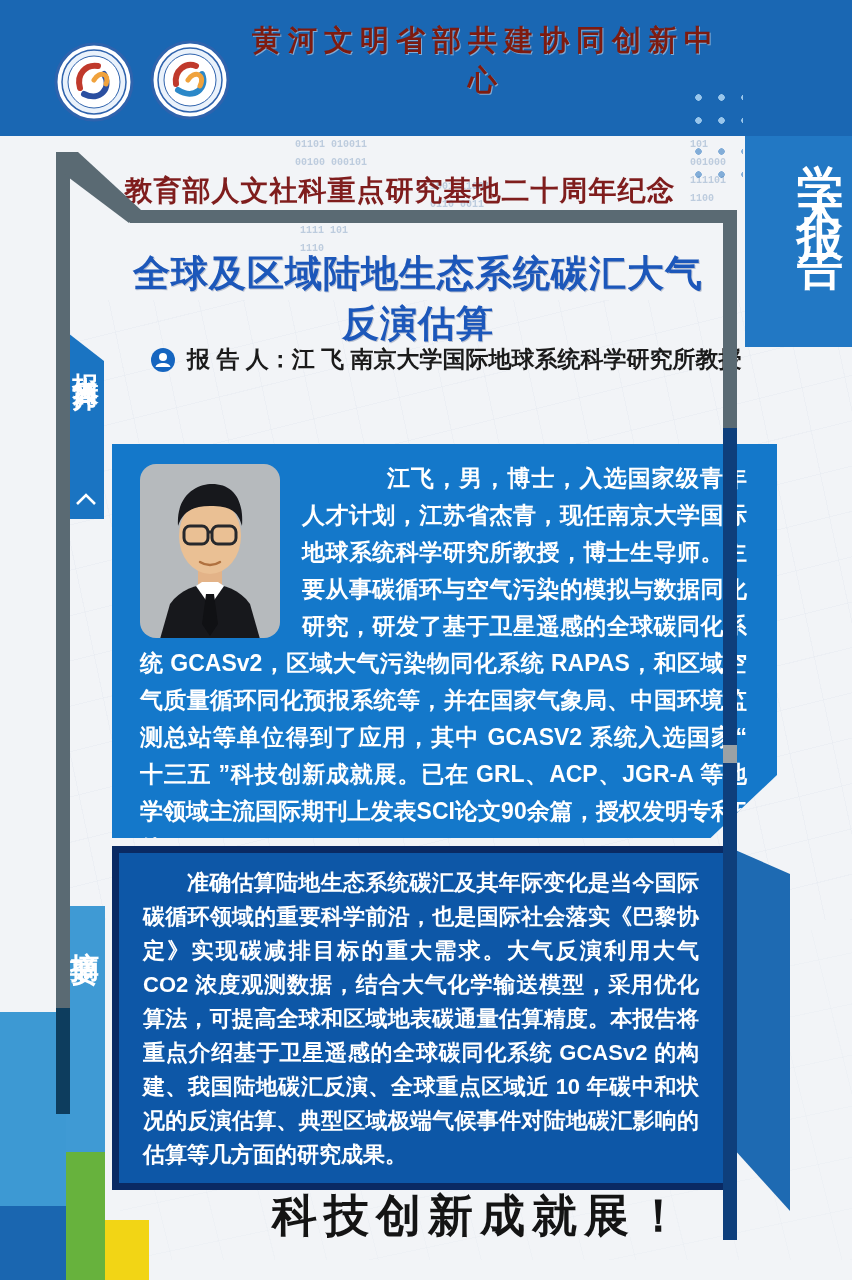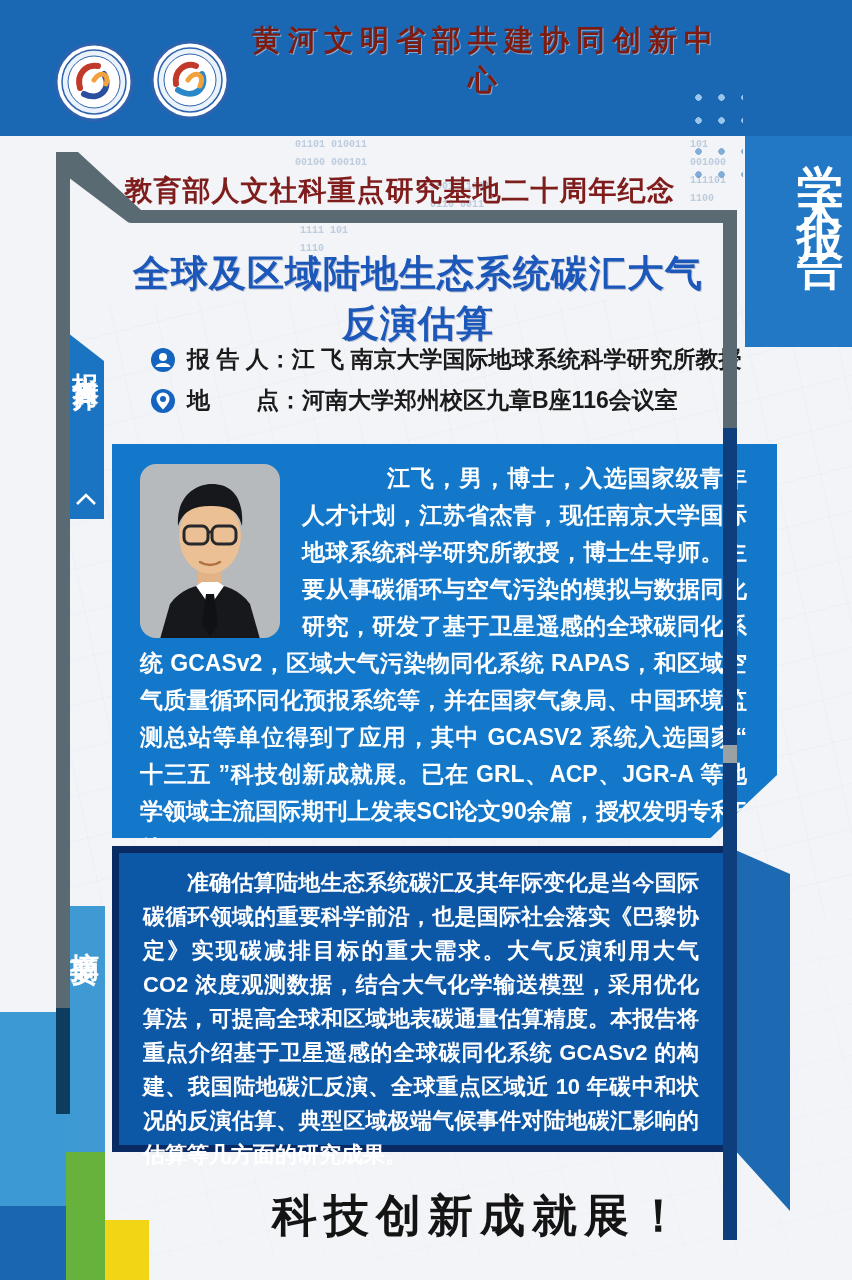--- a/index.html
+++ b/index.html
@@ -69,21 +69,21 @@
 
   
   .bio-box{left:112px;top:444px;width:665px;height:394px;background:#1478ca;
            clip-path:polygon(0 0,100% 0,100% 84%,90% 100%,0 100%);
            padding:16px 30px 0 28px;box-sizing:border-box;}
   .bio-photo{float:left;width:140px;height:174px;margin:4px 22px 6px 0;border-radius:16px;overflow:hidden;}
   .bio-text{color:#fff;font-size:23px;font-weight:700;line-height:37px;
             text-align:justify;text-indent:85px;}
 
   
-  .abstract-box{left:112px;top:846px;width:618px;height:306px;background:#0d57a7;
+  .abstract-box{left:112px;top:846px;width:618px;height:344px;background:#0d57a7;
                 border:7px solid #0a2a63;box-sizing:border-box;
                 padding:13px 24px 0 24px;}
   .abstract-text{color:#fff;font-size:22px;font-weight:700;line-height:34px;
                  text-align:justify;text-indent:44px;}
 
   
   .lightblue-block{left:0;top:1012px;width:66px;height:194px;background:#3d99d3;}
   .blue-block{left:0;top:1206px;width:66px;height:74px;background:#1a66b0;}
   .green-block{left:66px;top:1150px;width:39px;height:130px;background:#67b23d;}
   .yellow-block{left:105px;top:1220px;width:44px;height:60px;background:#f2d515;}
@@ -154,29 +154,20 @@
 
 <div class="abs info">
   <div class="info-row">
     <svg class="info-icon" viewBox="0 0 26 26">
       <circle cx="13" cy="13" r="12" fill="#1565c0"></circle>
       <circle cx="13" cy="10" r="4" fill="#ffffff"></circle>
       <path d="M5.5,20 C6.5,14.5 19.5,14.5 20.5,20 Z" fill="#ffffff"></path>
     </svg>
     <span class="info-label">报 告 人：</span>
     <span class="info-value">江 飞  南京大学国际地球系统科学研究所教授</span>
-  </div>
-  <div class="info-row">
-    <svg class="info-icon" viewBox="0 0 26 26">
-      <circle cx="13" cy="13" r="12" fill="#1565c0"></circle>
-      <path d="M13,4.5 C9,4.5 6.5,7.5 6.5,11 C6.5,15.5 13,21.5 13,21.5 C13,21.5 19.5,15.5 19.5,11 C19.5,7.5 17,4.5 13,4.5 Z" fill="#ffffff"></path>
-      <circle cx="13" cy="11" r="3" fill="#1565c0"></circle>
-    </svg>
-    <span class="info-label">地　　点：</span>
-    <span class="info-value">河南大学郑州校区九章B座116会议室</span>
   </div>
 </div>
 
 <div class="abs intro-tab"></div>
 <div class="abs intro-tab-text">报告人简介</div>
 <svg class="abs intro-chevron" viewBox="0 0 22 14">
   <polyline points="2,12 11,3 20,12" fill="none" stroke="#ffffff" stroke-width="2.6"></polyline>
 </svg>
 
 <div class="abs bio-box">

